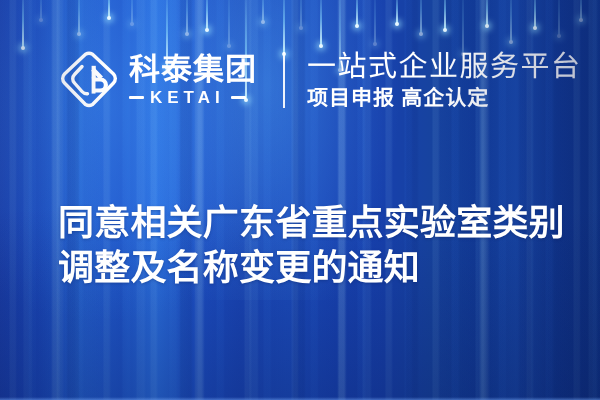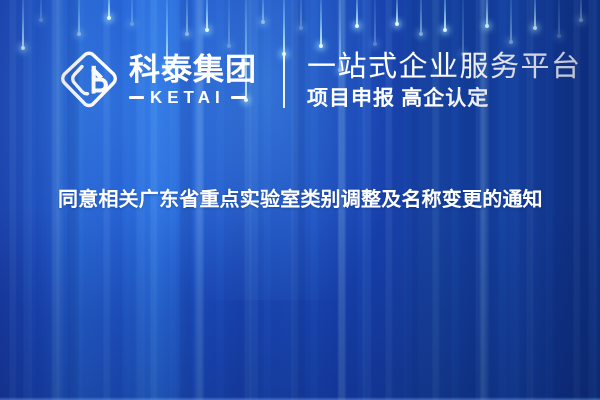--- a/index.html
+++ b/index.html
@@ -220,23 +220,23 @@
     letter-spacing: 1px;
     line-height: 1.15;
     margin-top: 4px;
     white-space: nowrap;
   }
 
   
   .title {
     position: absolute;
     left: 58px;
-    top: 164px;
+    top: 176px;
     width: 516px;
-    font-size: 20px;
+    font-size: 36px;
     font-weight: 700;
     color: #ffffff;
     line-height: 45px;
     letter-spacing: 0.2px;
     text-shadow: 0 1px 3px rgba(5,25,80,0.30);
   }
 </style>
 </head>
 <body>
 

